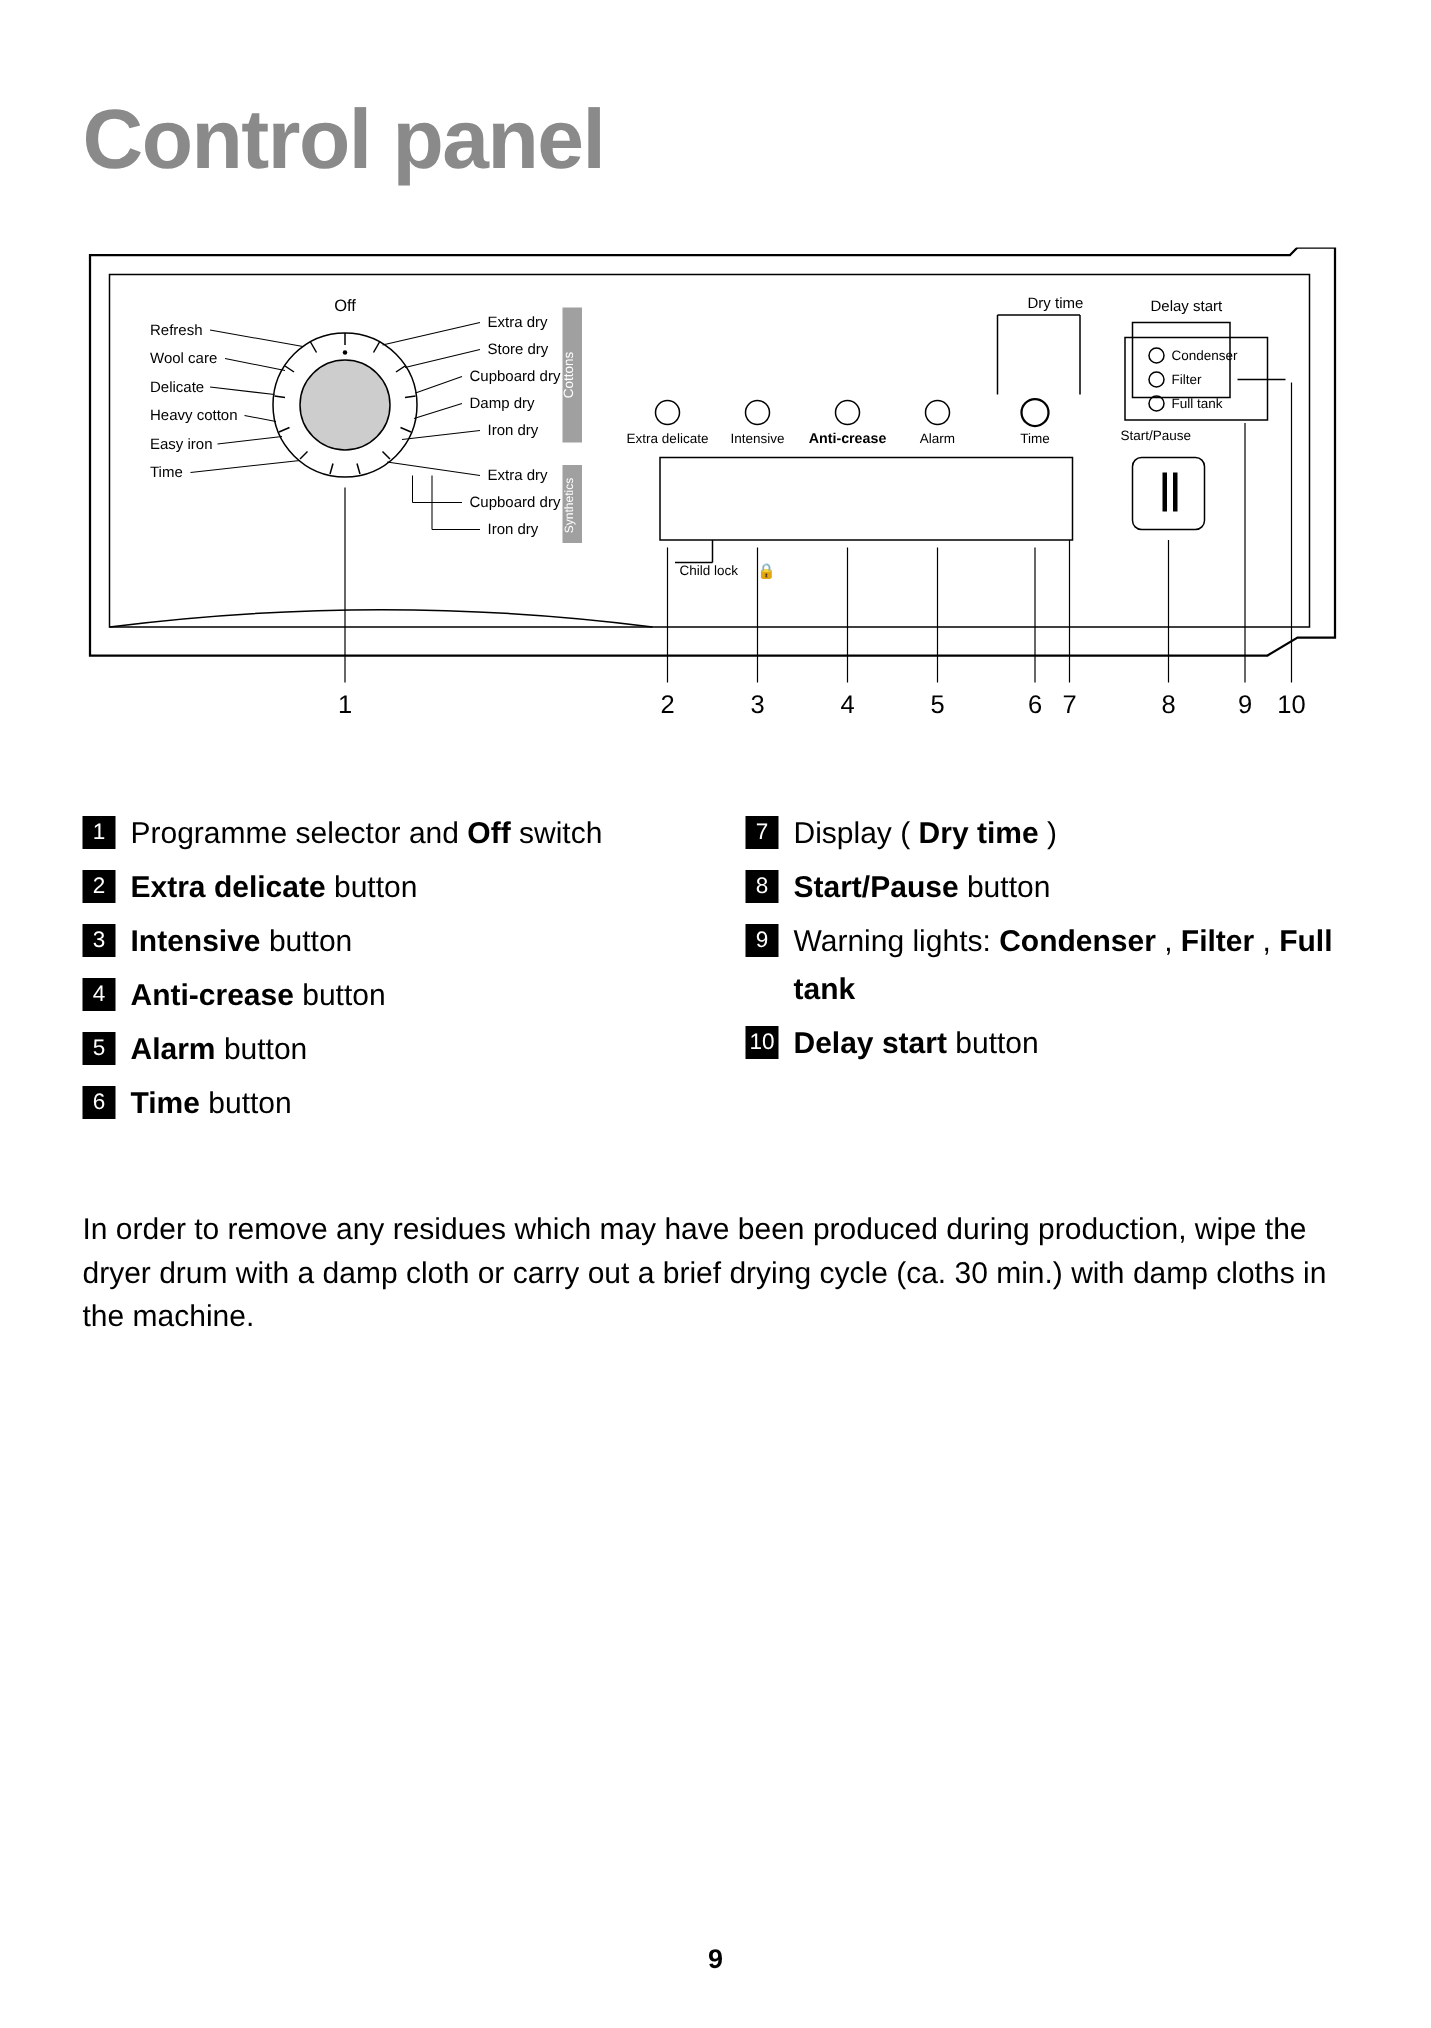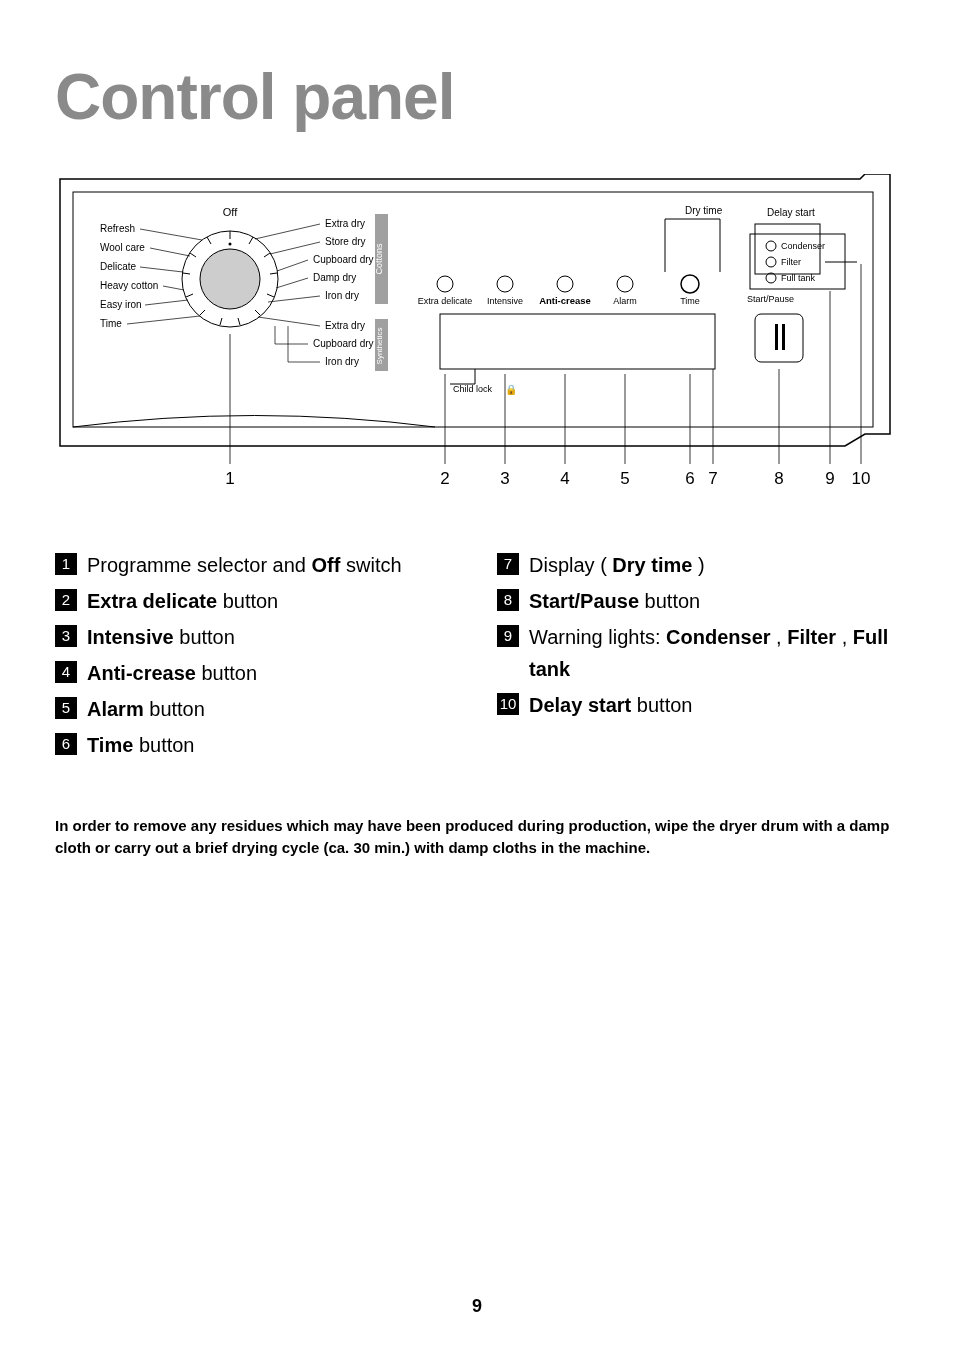--- a/index.html
+++ b/index.html
@@ -12,21 +12,21 @@
     font-family: "Helvetica Neue", Arial, sans-serif;
     color: #000;
     position: relative;
     height: 1352px;
   }
   .page {
     padding: 60px 55px 0 55px;
     box-sizing: border-box;
   }
   h1 {
-    font-size: 64px;
+    font-size: 56px;
     font-weight: 800;
     color: #8a8a8a;
     margin: 0 0 40px 0;
     letter-spacing: -1px;
   }
 
   
   .panel-wrap {
     position: relative;
     margin-bottom: 55px;
@@ -66,23 +66,22 @@
     margin-top: 4px;
     flex: 0 0 22px;
   }
   .legtext { flex: 1; }
   .legtext b { font-weight: 700; }
 
   
   .body-cols {
     display: flex;
     gap: 58px;
-    font-size: 15px;
+    font-size: 20px;
     line-height: 1.45;
-    font-weight: bold;
   }
   .body-cols .tcol { flex: 1; }
 
   .pagenum {
     position: absolute;
     bottom: 35px;
     left: 0; right: 0;
     text-align: center;
     font-weight: 700;
     font-size: 18px;

